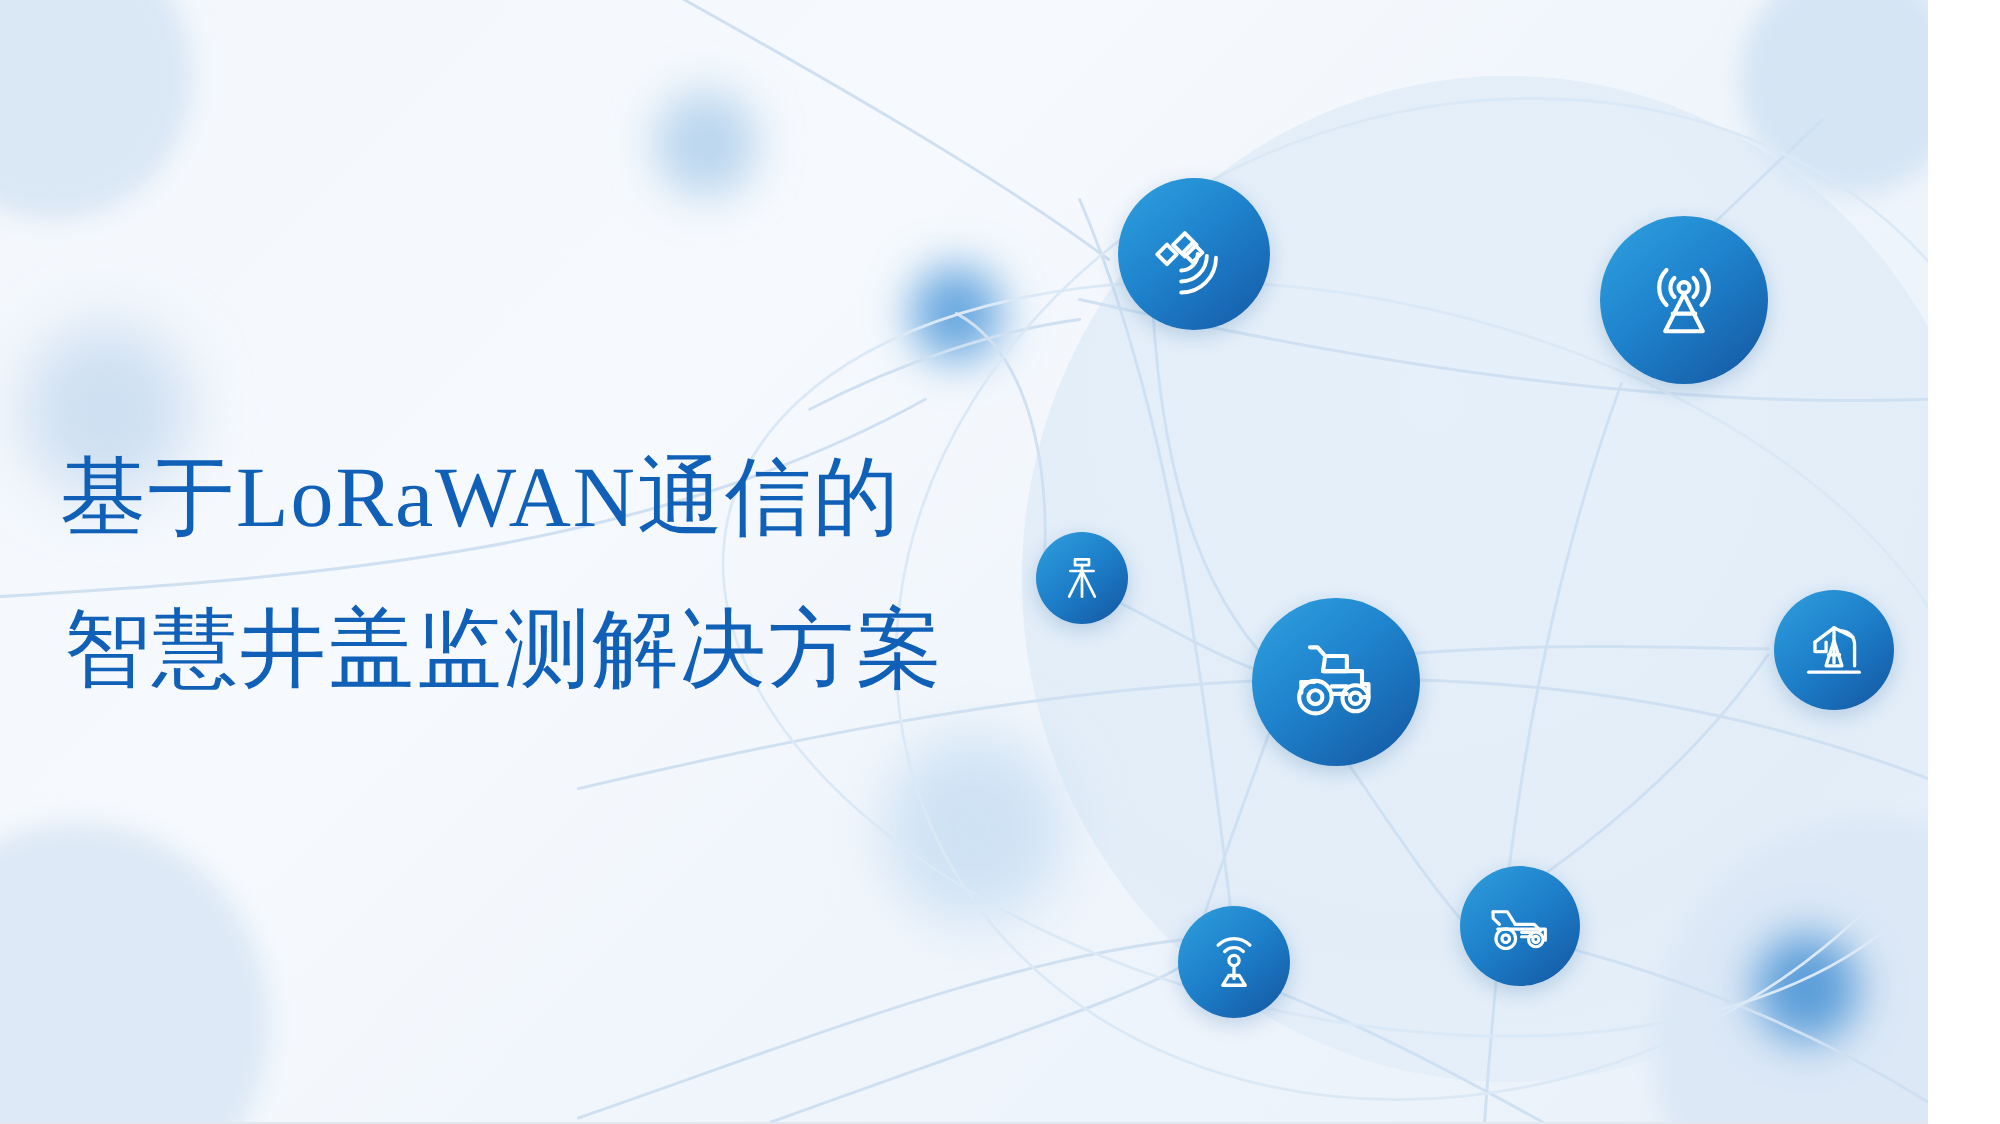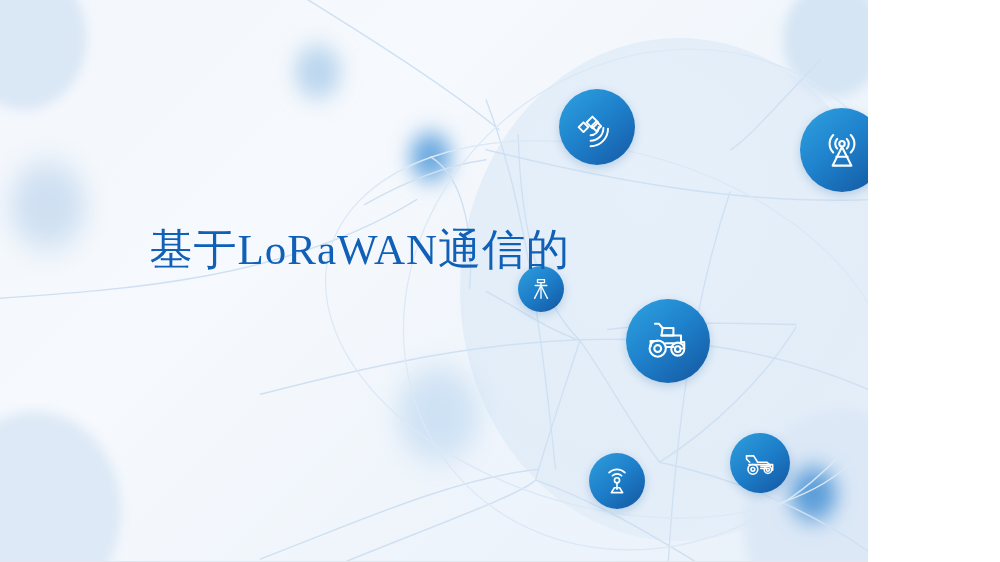--- a/index.html
+++ b/index.html
@@ -4,28 +4,27 @@
 <title>LoRaWAN Smart Manhole Cover Monitoring Solution — Title Slide</title>
 <style>
   html, body {
     margin: 0;
     padding: 0;
     background: #ffffff;
   }
 
   #slide {
     position: relative;
-    width: 868px;
+    width: 964px;
     height: 562px;
     overflow: hidden;
     font-family: "Liberation Sans", sans-serif;
     background: linear-gradient(135deg, #f3f7fc 0%, #f6f9fd 35%, #eef4fb 70%, #e9f1fa 100%);
     border-bottom: 1px solid #e2e8ef;
     box-sizing: border-box;
-    text-align: right;
   }
 
   
   #bg-layer {
     position: absolute;
     inset: 0;
     width: 100%;
     height: 100%;
   }
 
@@ -127,20 +126,21 @@
     </g>
 
     <g fill="none" stroke="#dbe8f6" stroke-width="1.4">
       <ellipse cx="760" cy="300" rx="300" ry="245" transform="rotate(-18 760 300)"></ellipse>
       <ellipse cx="700" cy="330" rx="330" ry="180" transform="rotate(12 700 330)"></ellipse>
     </g>
   </svg>
 
   <div id="title-block">
     <div class="title-line" id="title-line-1" style="color:#1060b8">基于LoRaWAN通信的</div>
+    <div class="title-line" id="title-line-2" style="color:#1060b8">智慧井盖监测解决方案</div>
   </div>
 
   <div class="node" style="left:559px; top:89px; width:76px; height:76px;
               background:linear-gradient(140deg,#2fa2e0 0%,#1f83cd 45%,#1559a6 100%);">
     <span class="node-icon-wrap">
       <svg width="44" height="44" viewBox="0 0 48 48" fill="none" stroke="#ffffff" stroke-width="2.1" stroke-linejoin="round" stroke-linecap="round">
         <rect x="14.5" y="14.5" width="9" height="9" transform="rotate(-45 19 19)"></rect>
         <rect x="5.5" y="20.5" width="7.5" height="7.5" transform="rotate(-45 9.2 24.2)"></rect>
         <rect x="19.5" y="19.5" width="7.5" height="7.5" transform="rotate(-45 23.2 23.2)"></rect>
         <path d="M26 24 a9 9 0 0 1 -9 9"></path>

